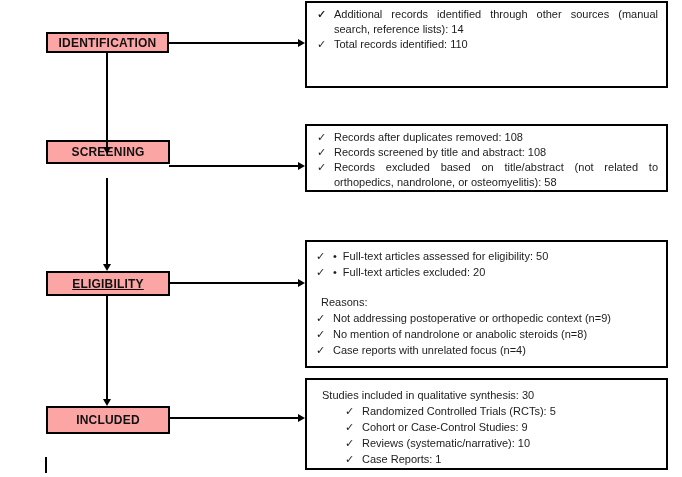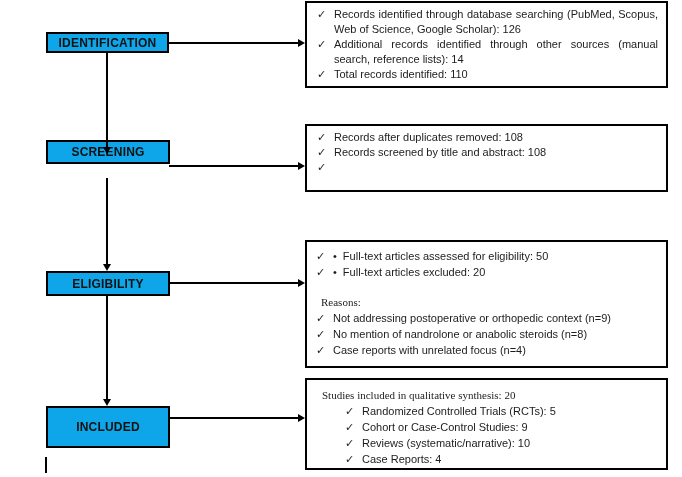--- a/index.html
+++ b/index.html
@@ -6,46 +6,46 @@
   .canvas{
     position:relative;width:682px;height:477px;background:#ffffff;
     font-family:"Liberation Sans","DejaVu Sans",sans-serif;
     color:#1c1c1c;overflow:hidden;
   }
   *{box-sizing:border-box;}
 
   
   .stage{
     position:absolute;left:46px;width:124px;
-    border:2px solid #000;background:#0ea5e9;
+    border:2px solid #000;background:#fca5a5;
     display:flex;align-items:center;justify-content:center;
     font-weight:bold;font-size:12px;letter-spacing:.2px;color:#111;
   }
   #stage-1{top:32px;height:21px;width:123px;}
   #stage-2{top:140px;height:24px;}
-  #stage-3{top:271px;height:25px;}
-  #stage-4{top:406px;height:42px;}
+  #stage-3{top:271px;height:25px;text-decoration:underline;}
+  #stage-4{top:406px;height:28px;}
 
   
   .info{
     position:absolute;left:305px;width:363px;
     border:2px solid #000;background:#fff;
     font-size:11px;line-height:15px;color:#1c1c1c;
   }
   #info-1{top:1px;height:87px;padding:4px 8px 4px 8px;}
   #info-2{top:124px;height:68px;padding:4px 8px 2px 8px;}
   #info-3{top:240px;height:128px;padding:6px 8px 2px 7px;line-height:16px;}
   #info-4{top:378px;height:92px;padding:7px 8px 2px 8px;line-height:16px;}
 
   .check-item{position:relative;padding-left:19px;text-align:justify;}
   .check-item .check{position:absolute;left:2px;top:0;font-size:11px;}
   #info-3 .check-item,#info-4 .check-item{text-align:left;}
   .bullet{margin-right:6px;}
   .spacer{height:14px;}
-  .plain-line{padding-left:7px;font-family:Liberation Serif, serif;}
+  .plain-line{padding-left:7px;}
   #info-4 .check-item{margin-left:28px;}
 
   
   .vline{position:absolute;left:106px;width:2px;background:#000;}
   #v1{top:53px;height:94px;}
   #v2{top:178px;height:86px;}
   #v3{top:296px;height:103px;}
   .hline{position:absolute;height:2px;background:#000;}
   #h1{top:42px;left:168px;width:130px;}
   #h2{top:165px;left:169px;width:129px;}
@@ -97,21 +97,20 @@
   <div class="hline" id="h2"></div>
   <div class="arrow-right" id="ar2"></div>
   <div class="hline" id="h3"></div>
   <div class="arrow-right" id="ar3"></div>
   <div class="hline" id="h4"></div>
   <div class="arrow-right" id="ar4"></div>
 
   <div class="info" id="info-1">
     <div class="check-item">
       <span class="check">✓</span>
-      <span>Records identified through database searching (PubMed, Scopus, Web of Science, Google Scholar): 126</span>
     </div>
     <div class="check-item">
       <span class="check">✓</span>
       <span>Additional records identified through other sources (manual search, reference lists): 14</span>
     </div>
     <div class="check-item">
       <span class="check">✓</span>
       <span>Total records identified: 110</span>
     </div>
   </div>
@@ -120,20 +119,21 @@
     <div class="check-item">
       <span class="check">✓</span>
       <span>Records after duplicates removed: 108</span>
     </div>
     <div class="check-item">
       <span class="check">✓</span>
       <span>Records screened by title and abstract: 108</span>
     </div>
     <div class="check-item" style="text-align:justify;">
       <span class="check">✓</span>
+      <span>Records excluded based on title/abstract (not related to orthopedics, nandrolone, or osteomyelitis): 58</span>
     </div>
   </div>
 
   <div class="info" id="info-3">
     <div class="check-item">
       <span class="check">✓</span>
       <span class="bullet">•</span><span>Full-text articles assessed for eligibility: 50</span>
     </div>
     <div class="check-item">
       <span class="check">✓</span>
@@ -149,34 +149,34 @@
       <span class="check">✓</span>
       <span>No mention of nandrolone or anabolic steroids (n=8)</span>
     </div>
     <div class="check-item">
       <span class="check">✓</span>
       <span>Case reports with unrelated focus (n=4)</span>
     </div>
   </div>
 
   <div class="info" id="info-4">
-    <div class="plain-line">Studies included in qualitative synthesis: 20</div>
+    <div class="plain-line">Studies included in qualitative synthesis: 30</div>
     <div class="check-item">
       <span class="check">✓</span>
       <span>Randomized Controlled Trials (RCTs): 5</span>
     </div>
     <div class="check-item">
       <span class="check">✓</span>
       <span>Cohort or Case-Control Studies: 9</span>
     </div>
     <div class="check-item">
       <span class="check">✓</span>
       <span>Reviews (systematic/narrative): 10</span>
     </div>
     <div class="check-item">
       <span class="check">✓</span>
-      <span>Case Reports: 4</span>
+      <span>Case Reports: 1</span>
     </div>
   </div>
 
   <div class="text-cursor"></div>
 
 </div>
 
 </body></html>

